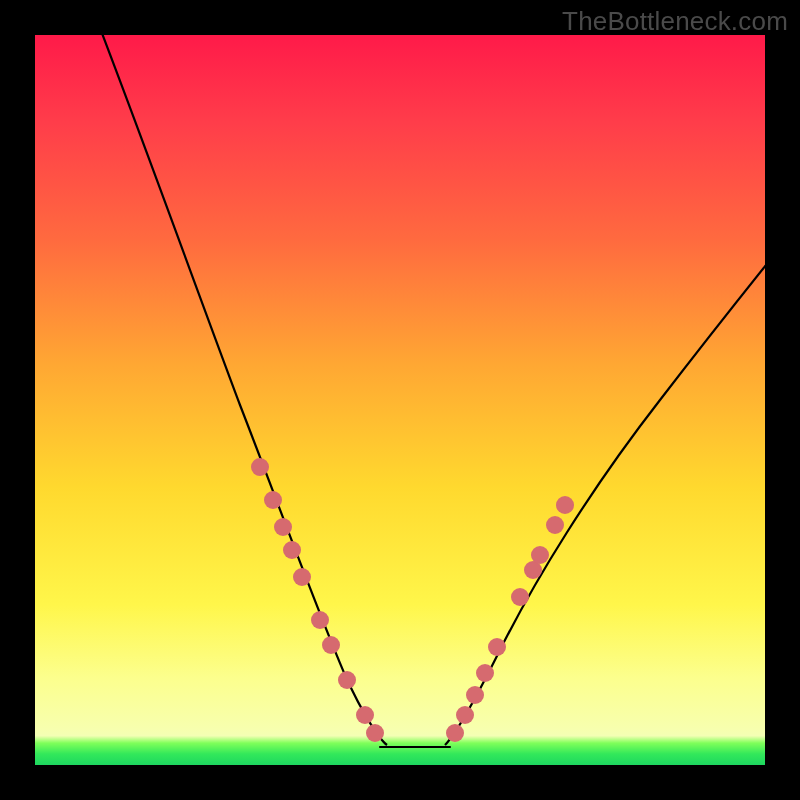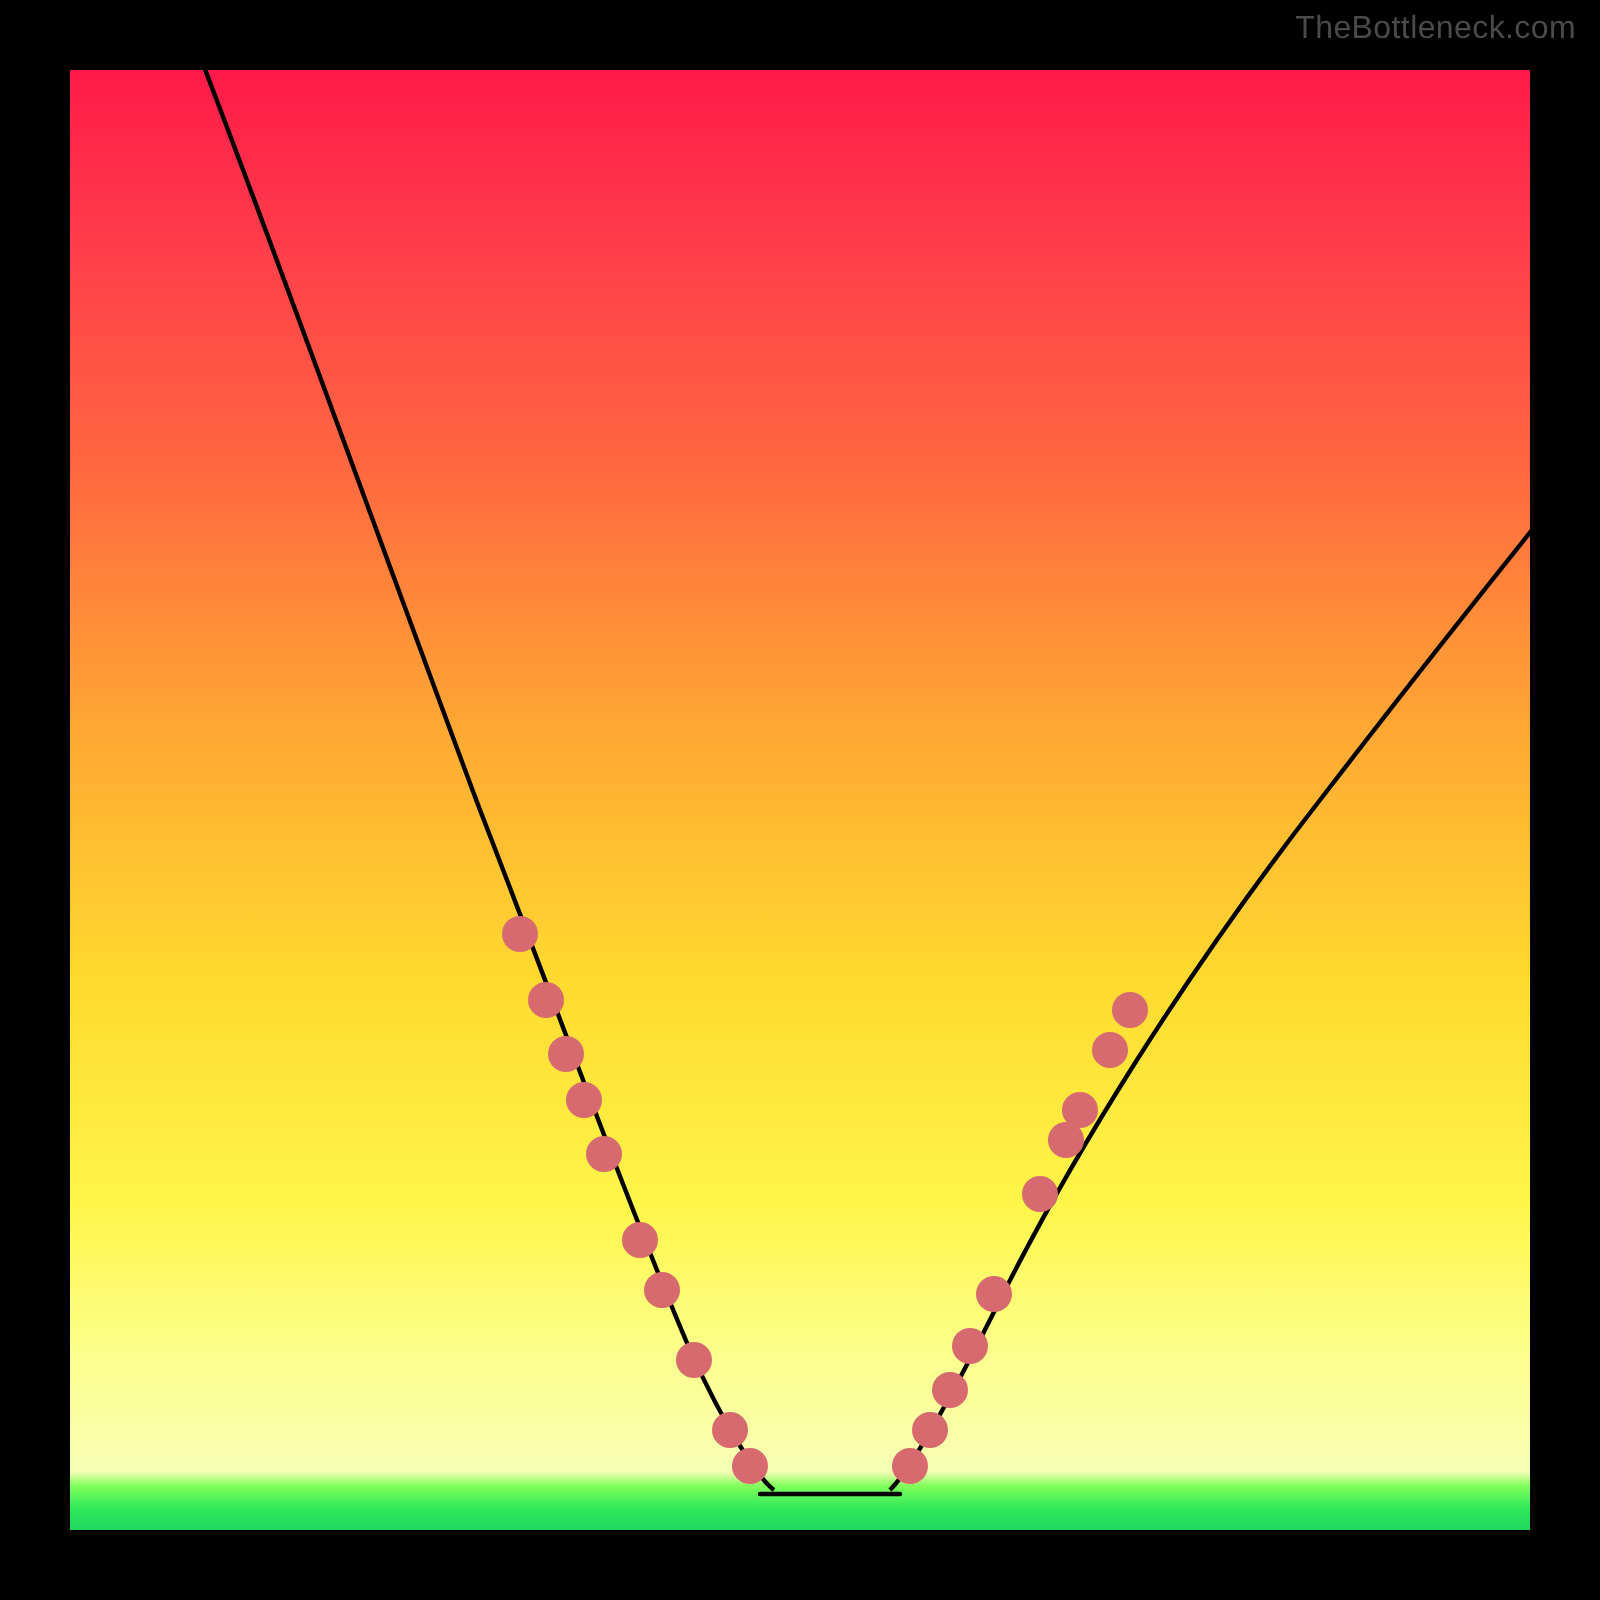--- a/index.html
+++ b/index.html
@@ -45,21 +45,21 @@
       #7fff5a 97%,
       #32e85a 98.5%,
       #1ed760 100%
     );
   }
   .watermark {
     position: absolute;
     top: 6px;
     right: 12px;
     color: #4a4a4a;
-    font-size: 16px;
+    font-size: 26px;
     font-weight: 500;
     letter-spacing: 0.2px;
     user-select: none;
   }
   svg.curve {
     position: absolute;
     inset: 0;
     width: 730px;
     height: 730px;
   }

